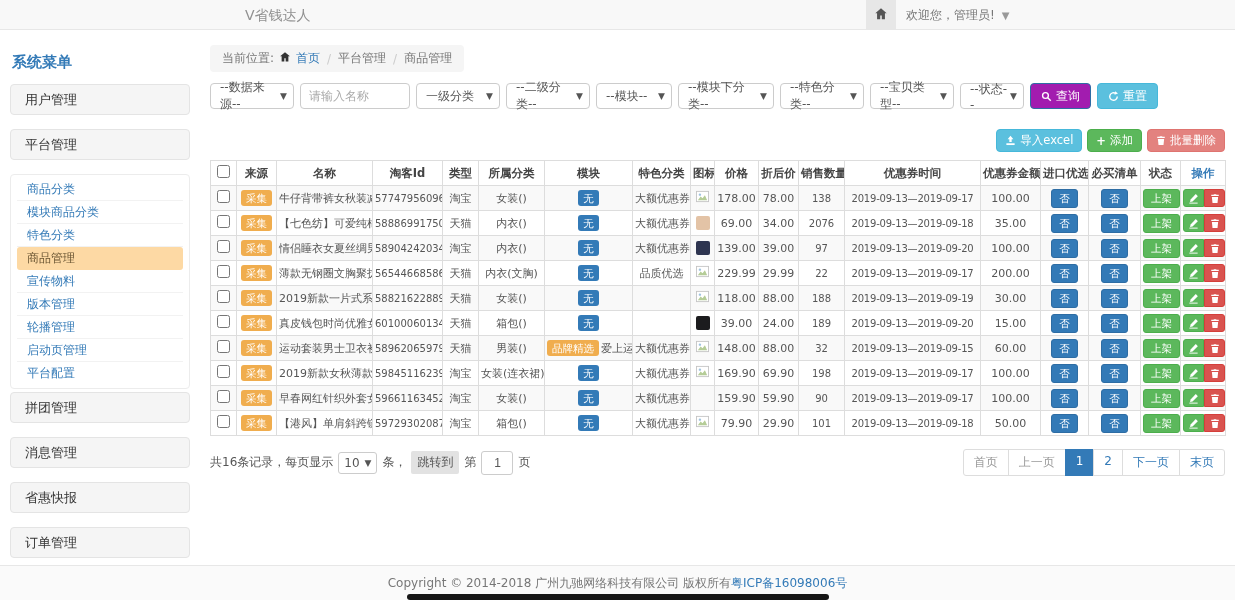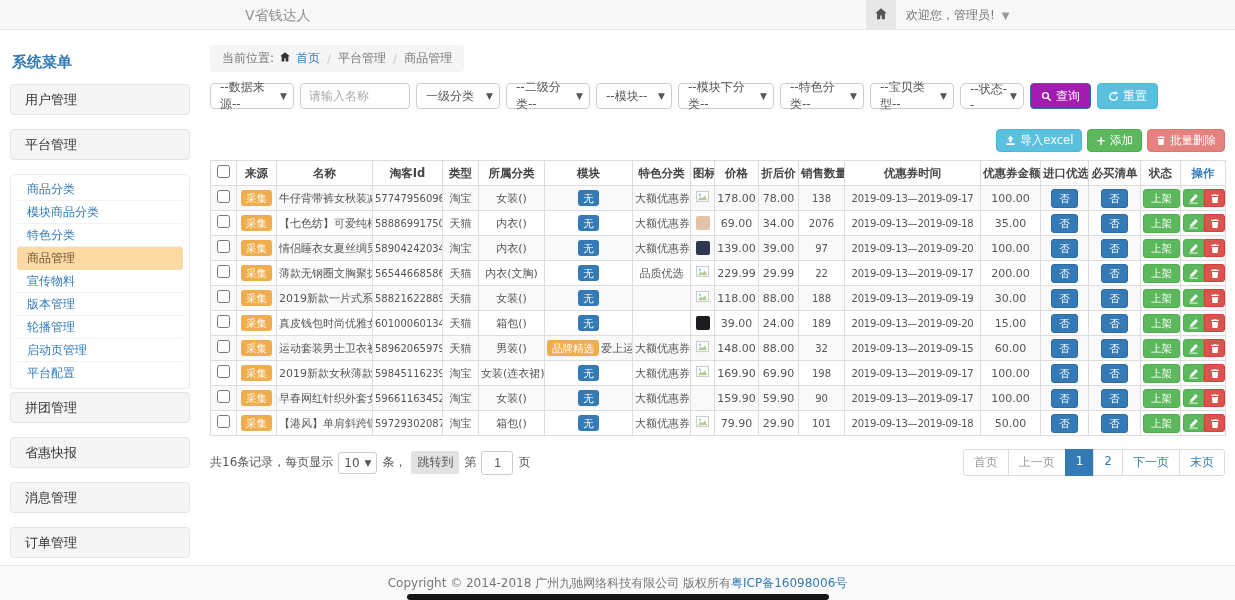--- a/index.html
+++ b/index.html
@@ -32,21 +32,21 @@
   .breadcrumb .sep{color:#ccc;margin:0 2px;}
 
   .filter-bar{display:flex;align-items:center;gap:6px;margin-top:11px;}
   .controls{display:contents;}
   .sel{height:26px;border:1px solid #ccc;border-radius:4px;background:#fff;display:inline-flex;
     align-items:center;justify-content:space-between;padding:0 6px 0 9px;font-size:12px;color:#555;
     width:84px;cursor:pointer;flex:none;}
   .sel .caret{font-size:9px;color:#555;}
   .sel[data-name="module-subcategory-select"]{width:96px;}
   .sel[data-name="module-select"]{width:76px;}
-  .sel[data-name="status-select"]{width:64px;border-radius:6px;}
+  .sel[data-name="status-select"]{width:64px;}
   .txt{height:26px;width:110px;border:1px solid #ccc;border-radius:4px;padding:0 8px;font-size:12px;color:#555;flex:none;
     font-family:"DejaVu Sans","Liberation Sans",sans-serif;}
   .txt::placeholder{color:#aaa;}
 
   .btn{display:inline-flex;align-items:center;gap:4px;height:26px;padding:0 10px;border-radius:4px;
     color:#fff;font-size:12px;border:1px solid transparent;cursor:pointer;flex:none;}
   .btn svg{display:block;}
   .btn-primary{background:#a21caf;border-color:#2e6da4;}
   .btn-info{background:#5bc0de;border-color:#46b8da;}
   .btn-success{background:#5cb85c;border-color:#4cae4c;}
@@ -127,22 +127,22 @@
       <div class="submenu-item" data-name="submenu-item">特色分类</div>
       <div class="submenu-item active" data-name="submenu-item">商品管理</div>
       <div class="submenu-item" data-name="submenu-item">宣传物料</div>
       <div class="submenu-item" data-name="submenu-item">版本管理</div>
       <div class="submenu-item" data-name="submenu-item">轮播管理</div>
       <div class="submenu-item" data-name="submenu-item">启动页管理</div>
       <div class="submenu-item" data-name="submenu-item">平台配置</div>
     </div>
   <div data-name="sidebar-bottom-panels">
       <div class="panel" data-name="sidebar-panel">拼团管理</div>
+      <div class="panel" data-name="sidebar-panel">消息管理</div>
       <div class="panel" data-name="sidebar-panel">省惠快报</div>
-      <div class="panel" data-name="sidebar-panel">消息管理</div>
       <div class="panel" data-name="sidebar-panel">订单管理</div>
       <div class="panel" data-name="sidebar-panel">兑换管理</div>
       <div class="panel" data-name="sidebar-panel">提现管理</div>
     </div>
 </div>
 
 <div class="content" data-name="main-content">
 
   <div class="breadcrumb" data-name="breadcrumb">
     <span data-name="breadcrumb-prefix">当前位置:</span>

